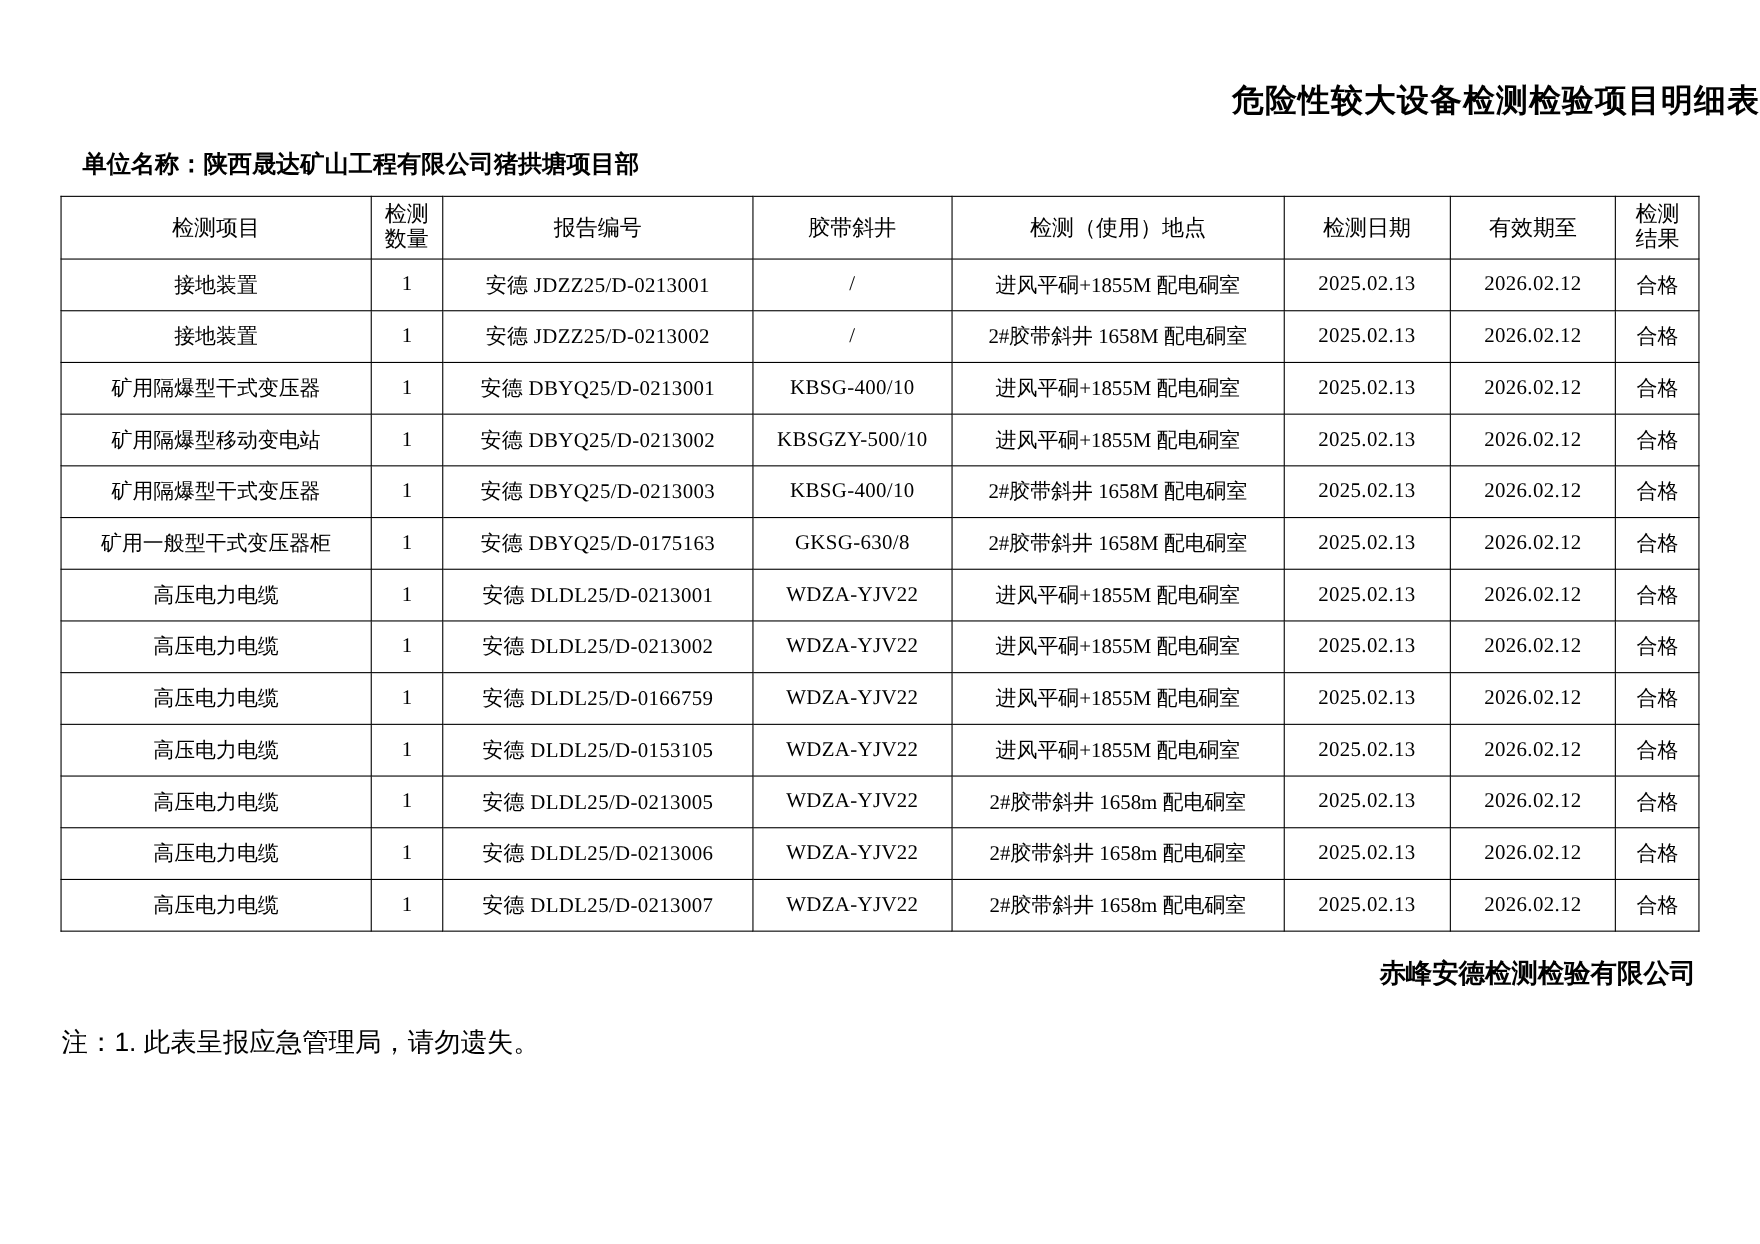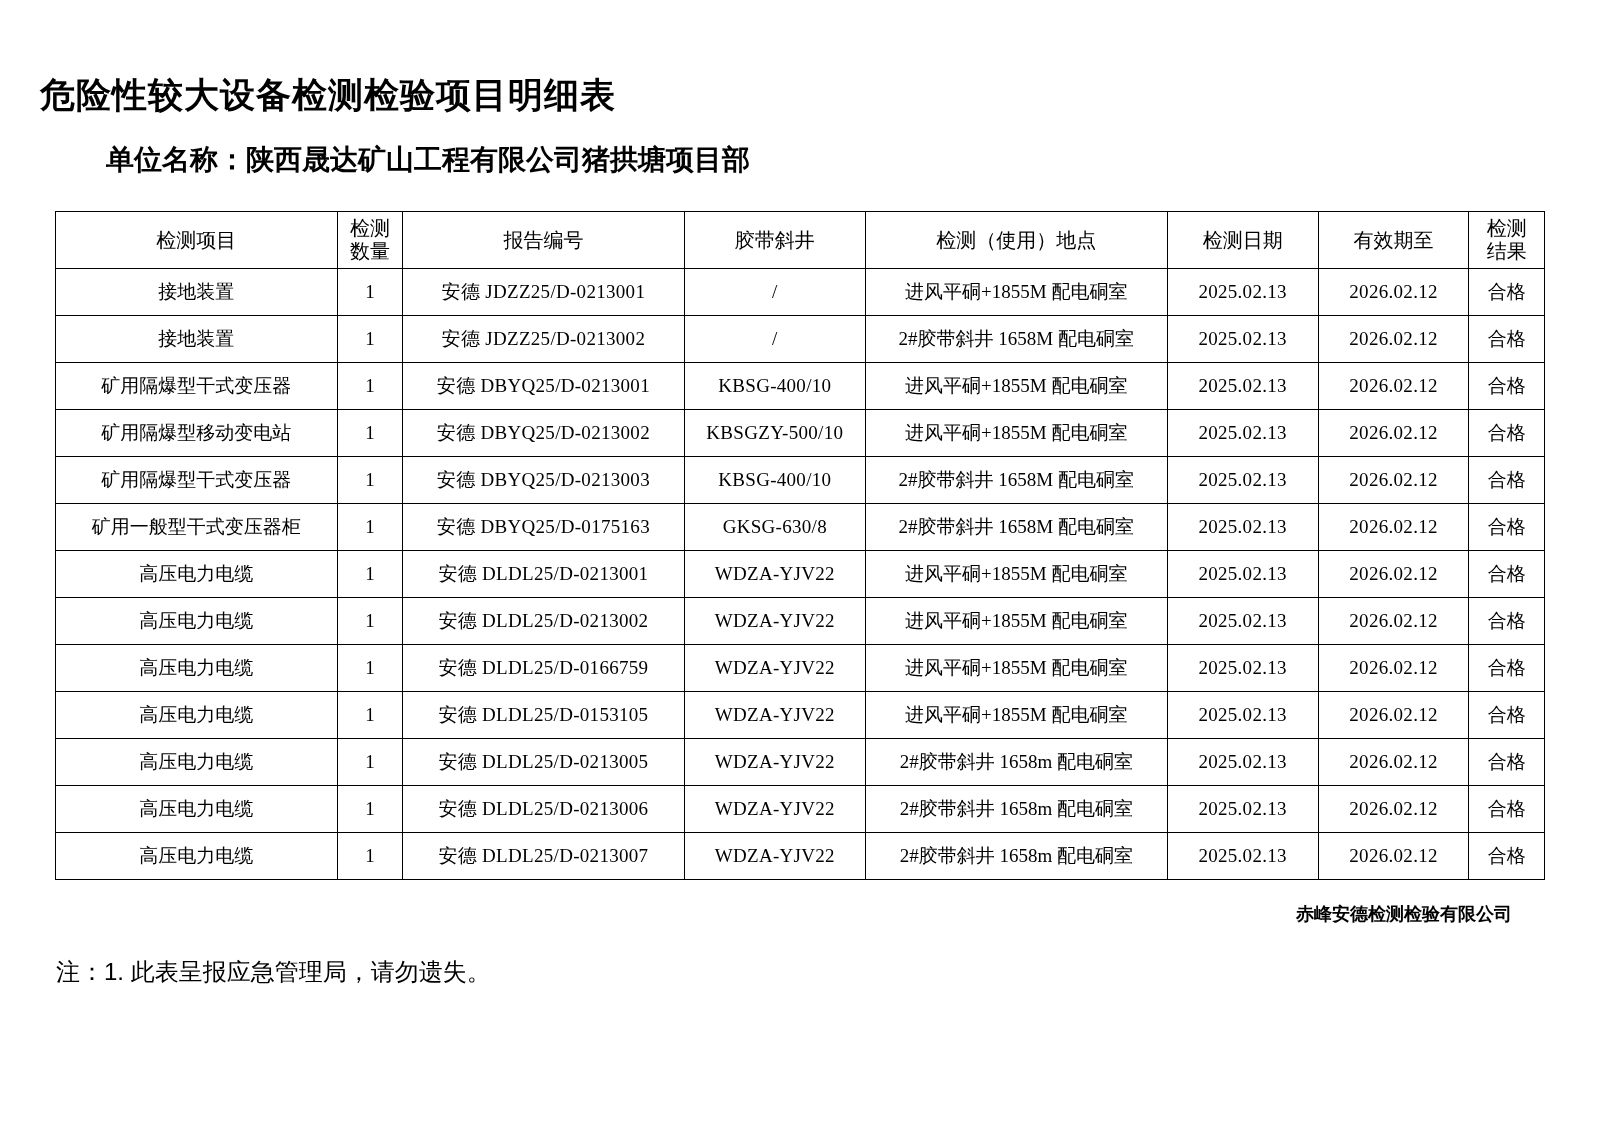--- a/index.html
+++ b/index.html
@@ -16,45 +16,44 @@
     overflow: hidden;
   }
   .page {
     width: 1600px;
     height: 1131px;
     box-sizing: border-box;
     padding: 0;
     position: relative;
   }
   .doc-title {
-    text-align: left;
-    font-size: 35px;
+    text-align: right;
+    font-size: 29px;
     font-weight: bold;
     letter-spacing: 1px;
     margin-top: 72px;
     font-family: "Liberation Sans", "DejaVu Sans", sans-serif;
-    padding-left: 40px;
   }
   .unit-line {
     margin-top: 22px;
-    margin-left: 106px;
-    font-size: 28px;
+    margin-left: 75px;
+    font-size: 22px;
     font-weight: bold;
     font-family: "Liberation Sans", "DejaVu Sans", sans-serif;
   }
   .unit-label {
     display: inline;
   }
   .unit-value {
     display: inline;
   }
   table.main {
     border-collapse: collapse;
     margin-left: 55px;
-    margin-top: 32px;
+    margin-top: 14px;
     width: 1490px;
     table-layout: fixed;
   }
   table.main th, table.main td {
     border: 1px solid #000000;
     text-align: center;
     vertical-align: middle;
     font-size: 19px;
     padding: 0;
     height: 46px;
@@ -74,23 +73,23 @@
   .c-valid  { width: 150px; }
   .c-result { width: 75px; }
 
   .hdr-two-line { line-height: 1.15; }
   .cn { font-family: "Liberation Sans", "DejaVu Sans", sans-serif; }
   .zh-cell { font-family: "Liberation Sans", "DejaVu Sans", sans-serif; font-size: 19px; }
   .mono-ish { font-family: "Liberation Serif", "DejaVu Serif", serif; letter-spacing: 0.3px; }
 
   .company {
     text-align: right;
-    margin-right: 88px;
+    margin-right: 58px;
     margin-top: 22px;
-    font-size: 18px;
+    font-size: 24px;
     font-weight: bold;
     font-family: "Liberation Sans", "DejaVu Sans", sans-serif;
   }
   .notes {
     margin-top: 30px;
     margin-left: 56px;
     font-size: 24px;
     font-family: "Liberation Sans", "DejaVu Sans", sans-serif;
   }
   .note-row {

